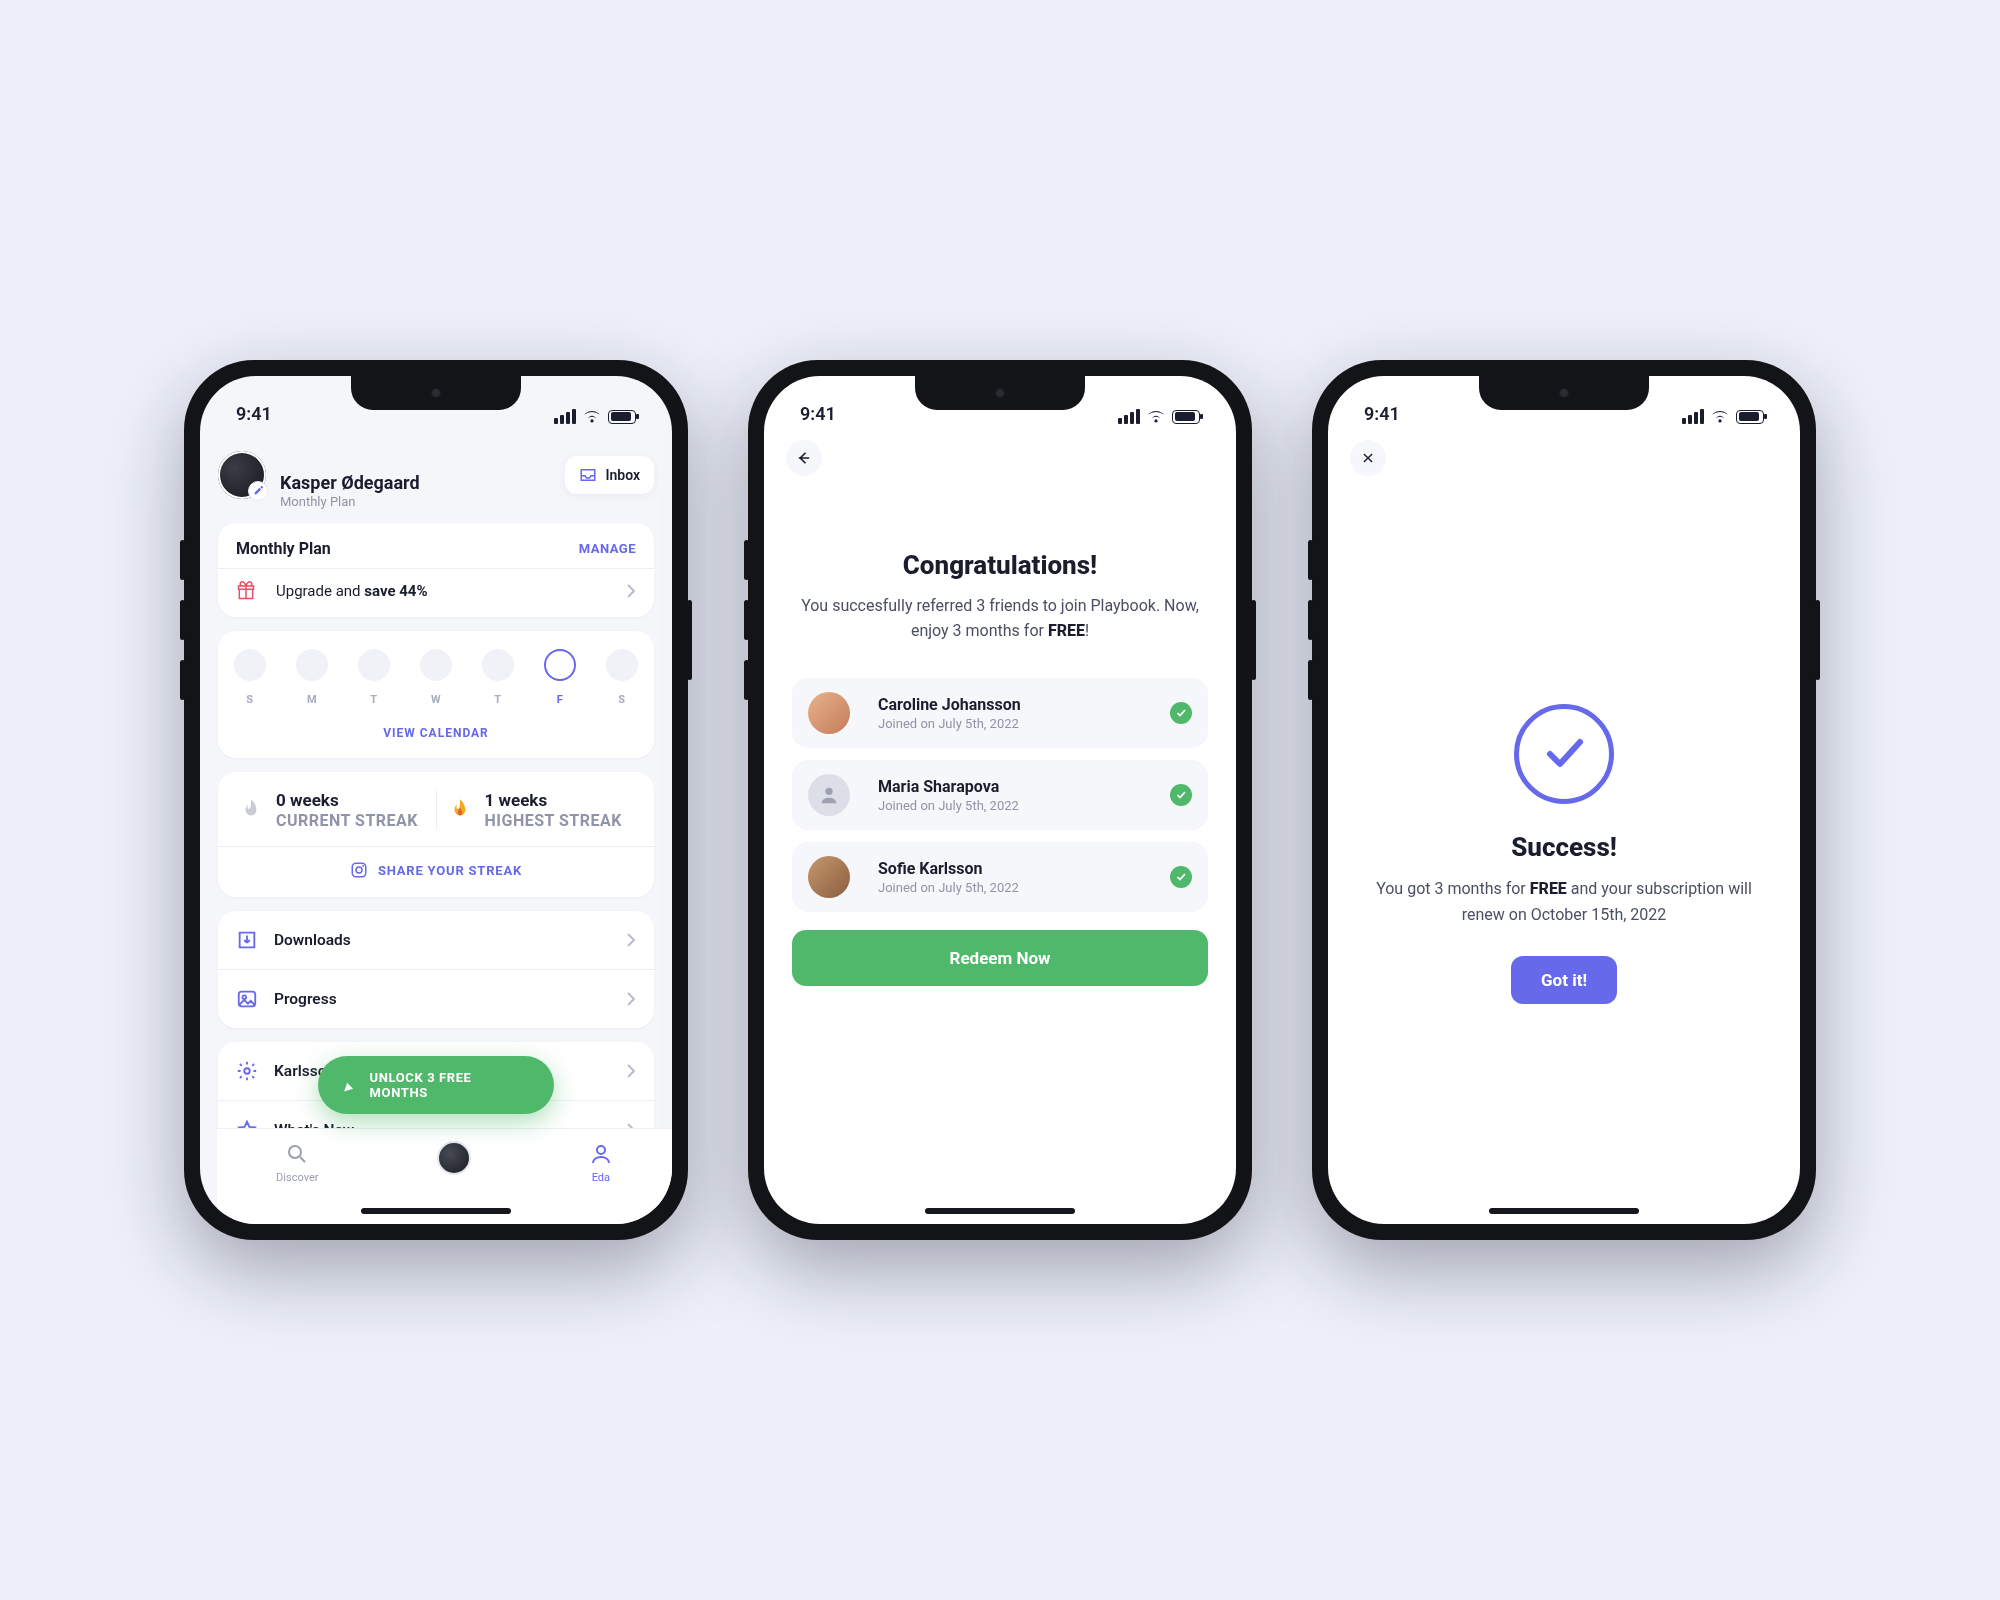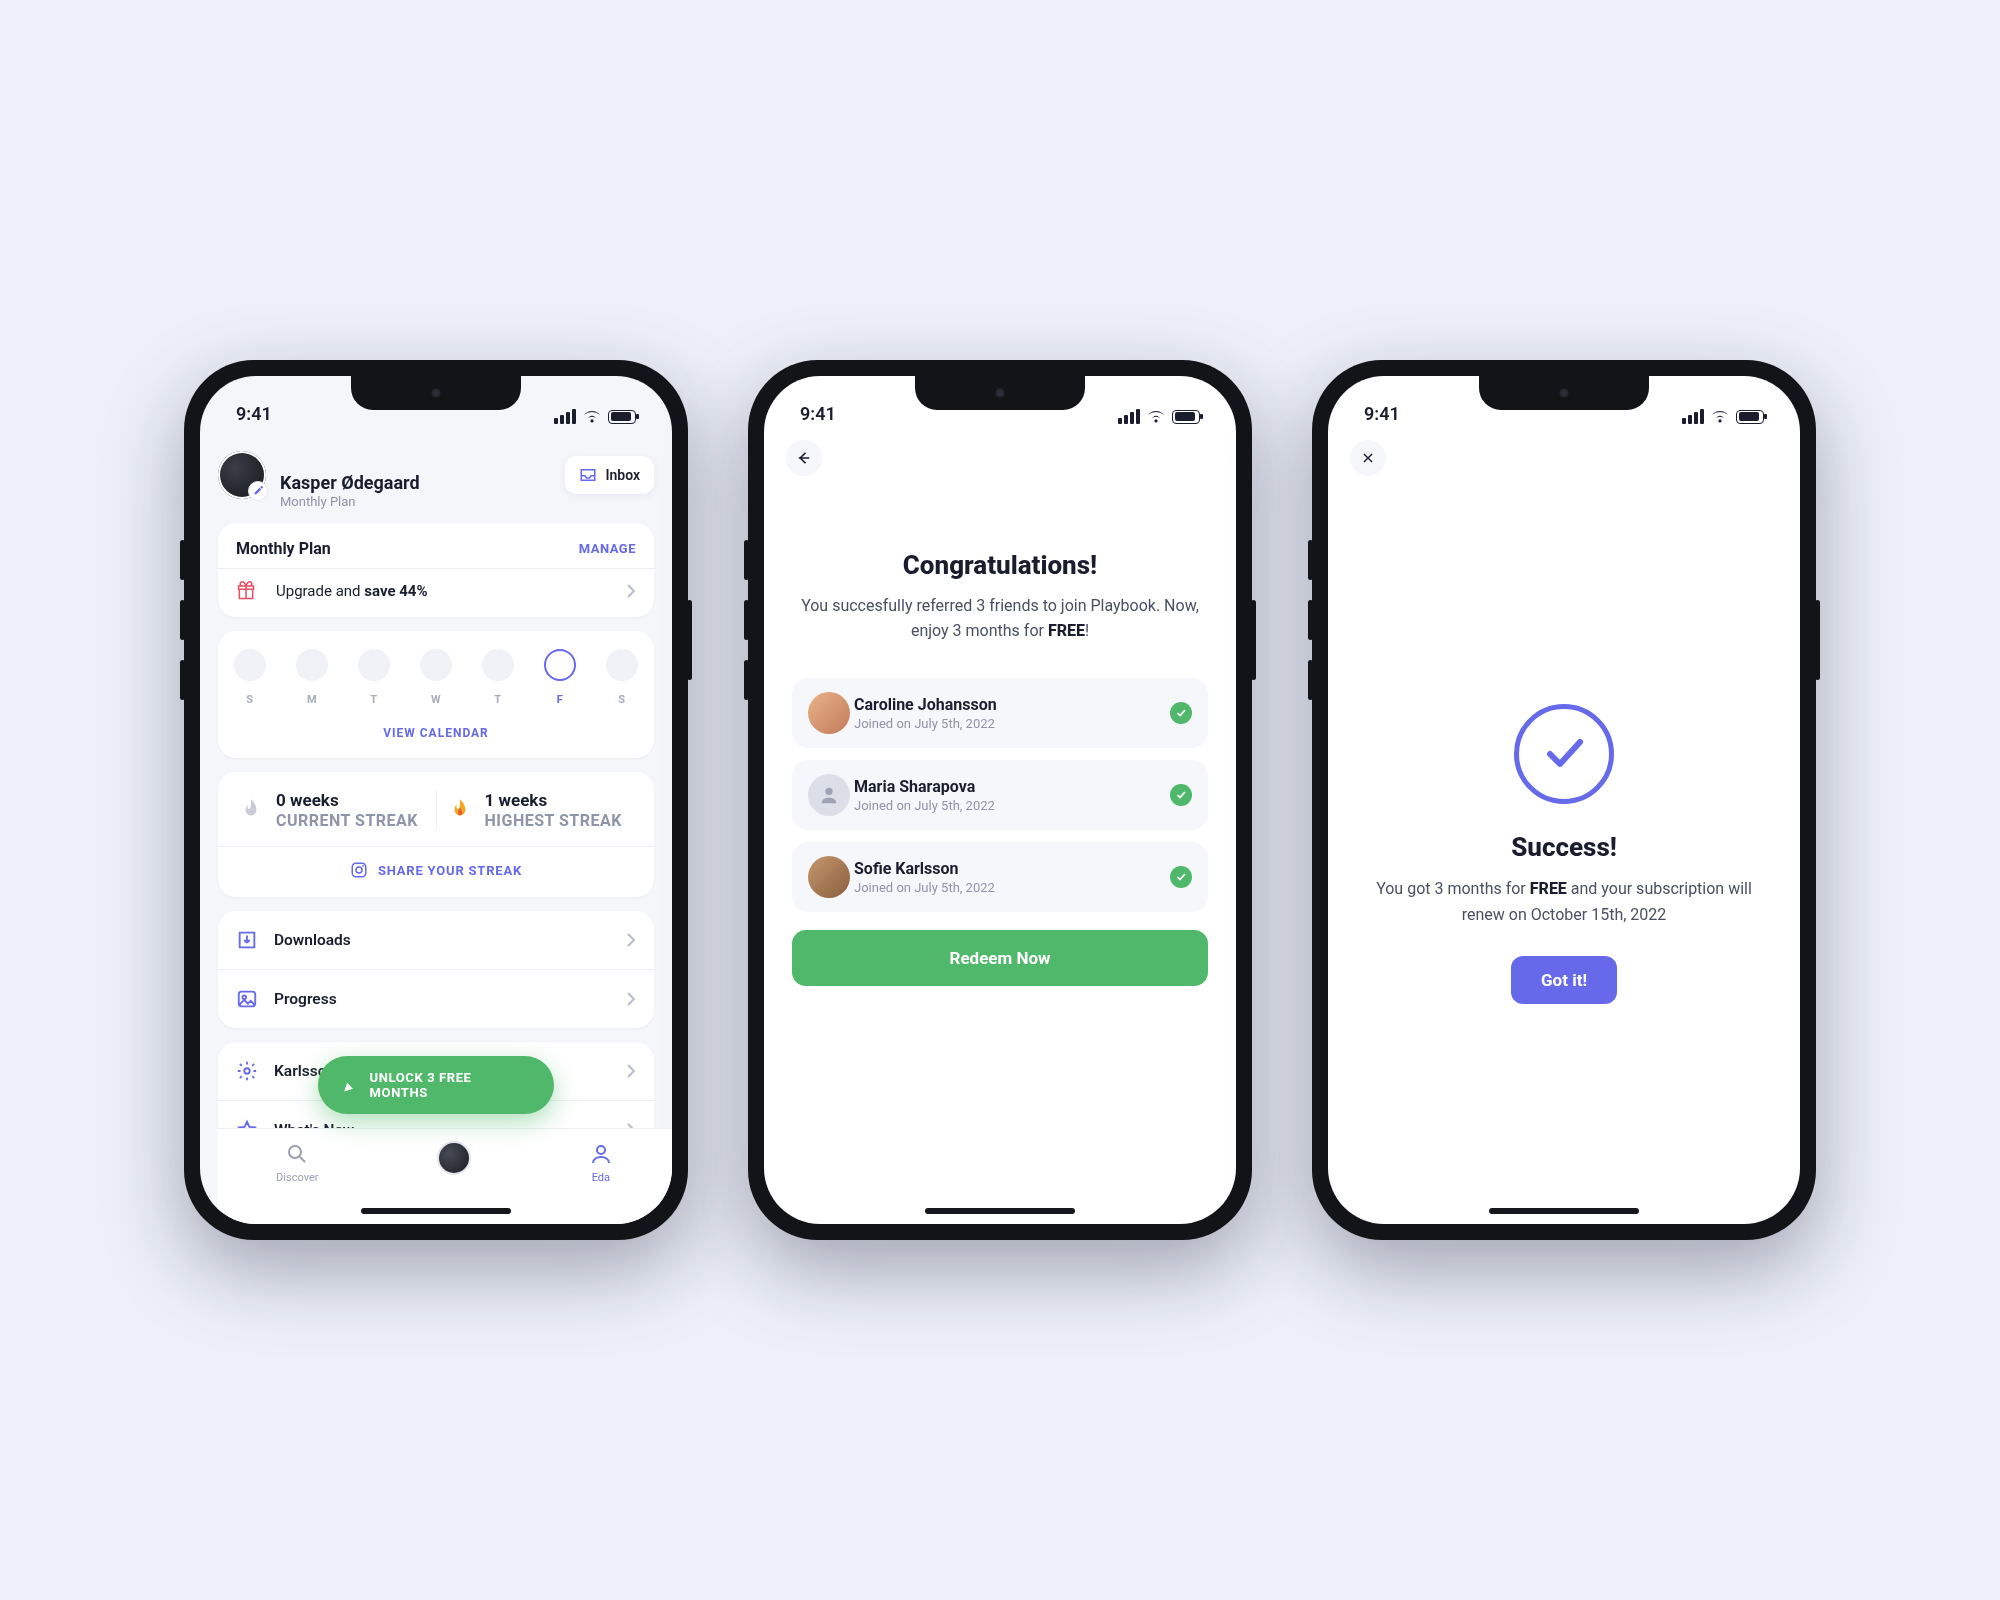--- a/index.html
+++ b/index.html
@@ -84,21 +84,21 @@
   .tab.active{color:var(--accent);}
   .tab .ic{height:26px;display:flex;align-items:center;justify-content:center;}
   .tab-av{width:34px;height:34px;border-radius:50%;background:radial-gradient(circle at 35% 35%, #474a55, #1b1c21);border:2px solid #e4e6ef;}
   
   .back-btn,.close-btn{position:absolute;top:64px;left:22px;width:36px;height:36px;border-radius:50%;background:var(--chip);display:flex;align-items:center;justify-content:center;z-index:20;}
   .s2-wrap{padding:120px 28px 0;display:flex;flex-direction:column;align-items:stretch;}
   .s2-title{text-align:center;font-size:26px;font-weight:800;}
   .s2-body{text-align:center;font-size:16px;line-height:1.55;color:#4a4f63;margin-top:14px}
   .s2-body b{font-weight:800;color:var(--dark);}
   .friends{display:flex;flex-direction:column;gap:12px;margin-top:34px;}
-  .friend{display:flex;align-items:center;gap:4px;background:var(--chip);border-radius:16px;padding:14px 16px;}
+  .friend{display:flex;align-items:center;gap:28px;background:var(--chip);border-radius:16px;padding:14px 16px;}
   .f-av{width:42px;height:42px;border-radius:50%;background:#d7d9e2;}
   .f-av.a{background:linear-gradient(135deg,#e8b48a,#c47a5a);}
   .f-av.b{background:#dcdfe8;display:flex;align-items:center;justify-content:center;color:#9ea2b3;}
   .f-av.c{background:linear-gradient(135deg,#c6986e,#8a5e3f);}
   .f-name{font-size:16px;font-weight:700;}
   .f-sub{font-size:13px;color:var(--muted);margin-top:2px;}
   .f-check{margin-left:auto;width:22px;height:22px;border-radius:50%;background:var(--green);display:flex;align-items:center;justify-content:center;}
   .redeem{margin-top:18px;background:var(--green);color:#fff;font-size:17px;font-weight:700;text-align:center;padding:18px;border-radius:14px;}
   
   .s3-wrap{height:100%;display:flex;flex-direction:column;align-items:center;justify-content:center;padding:0 40px;}

